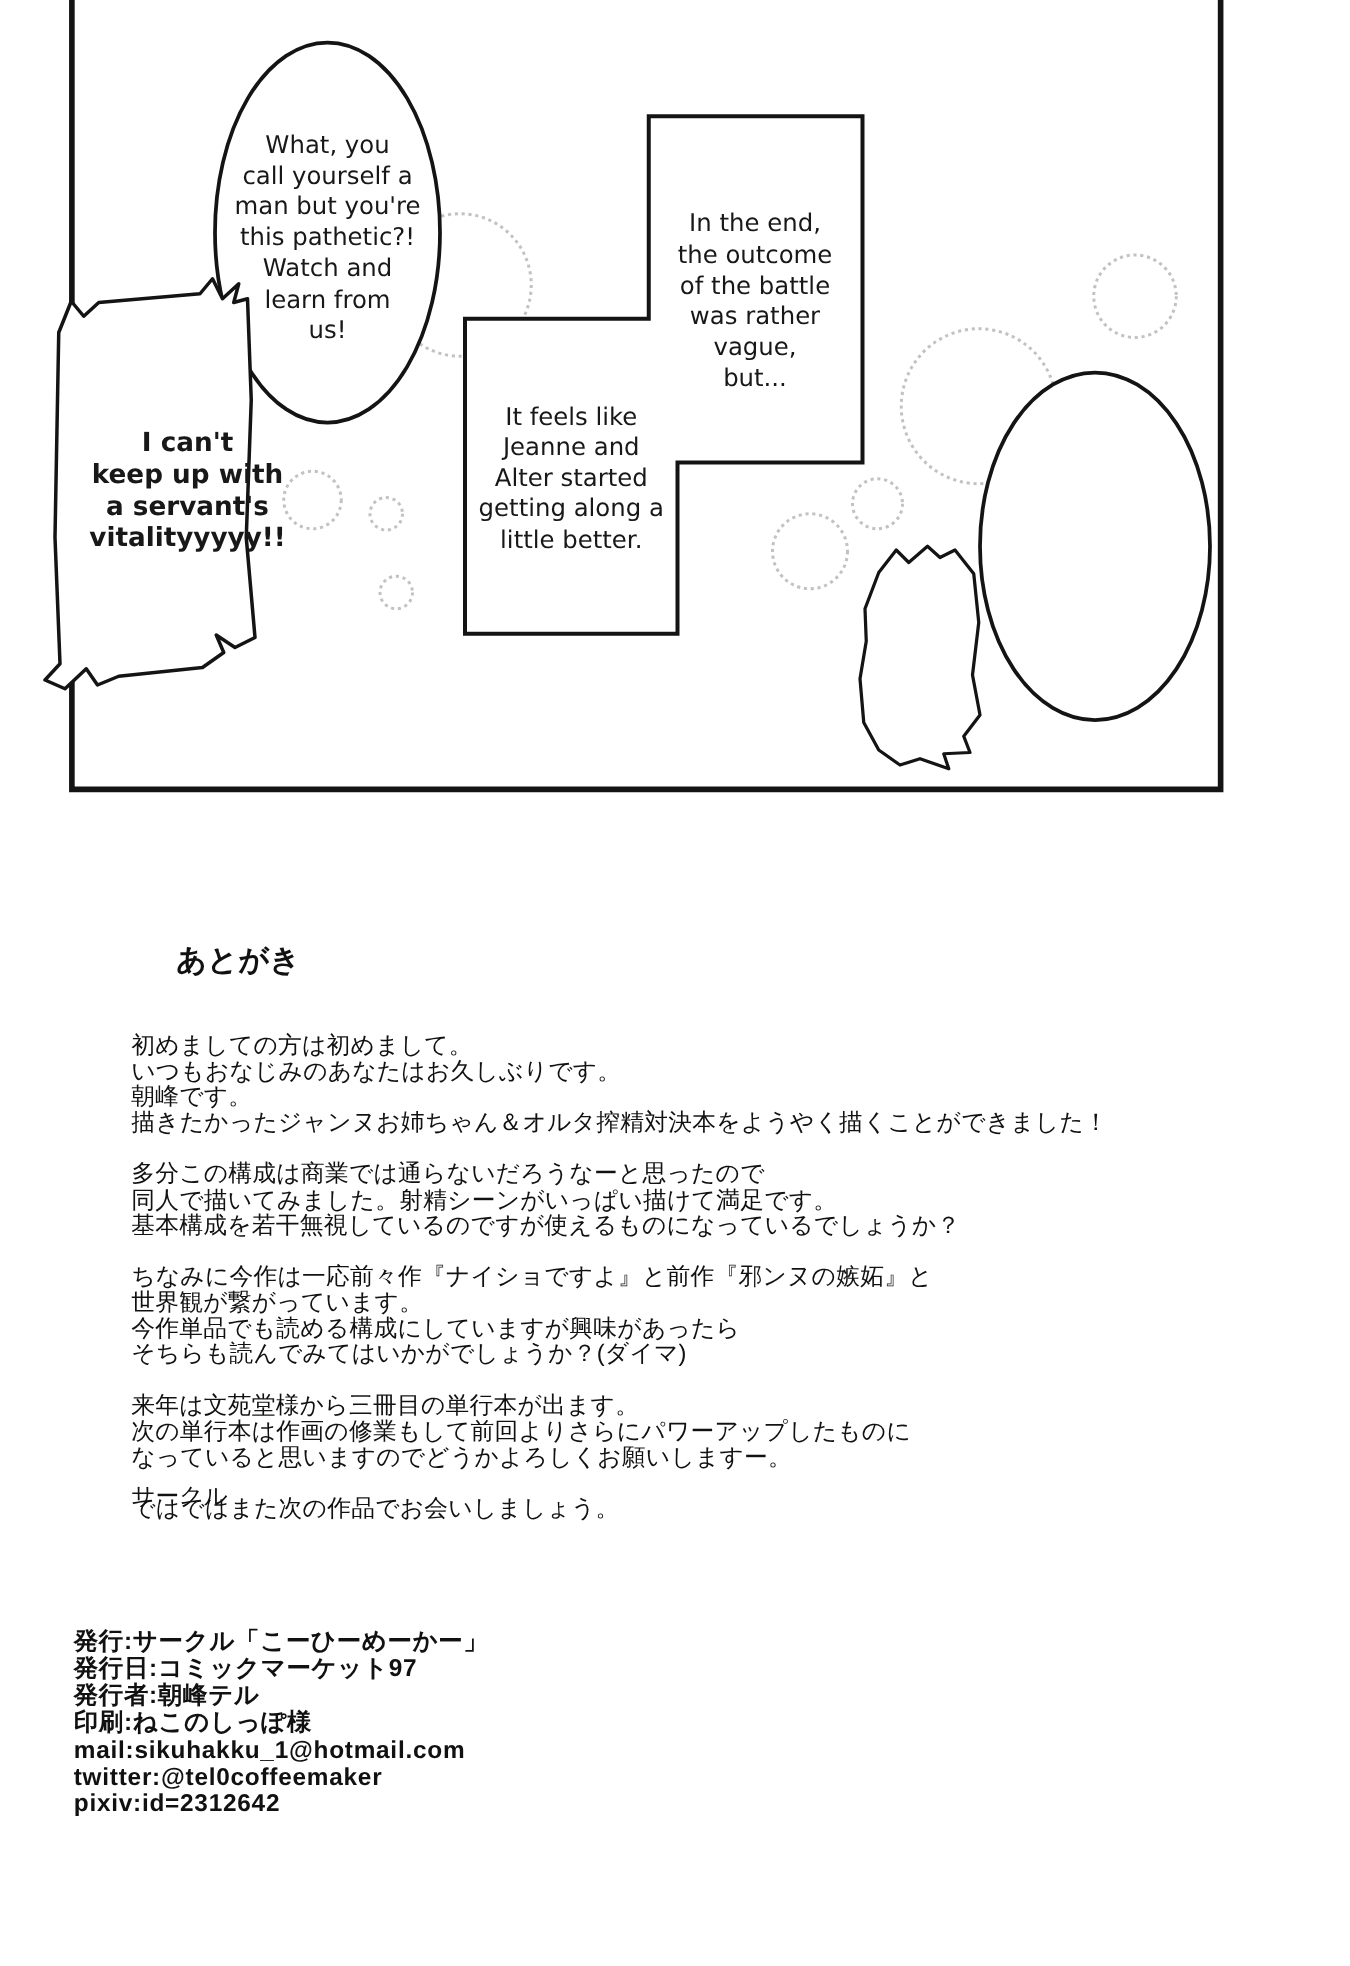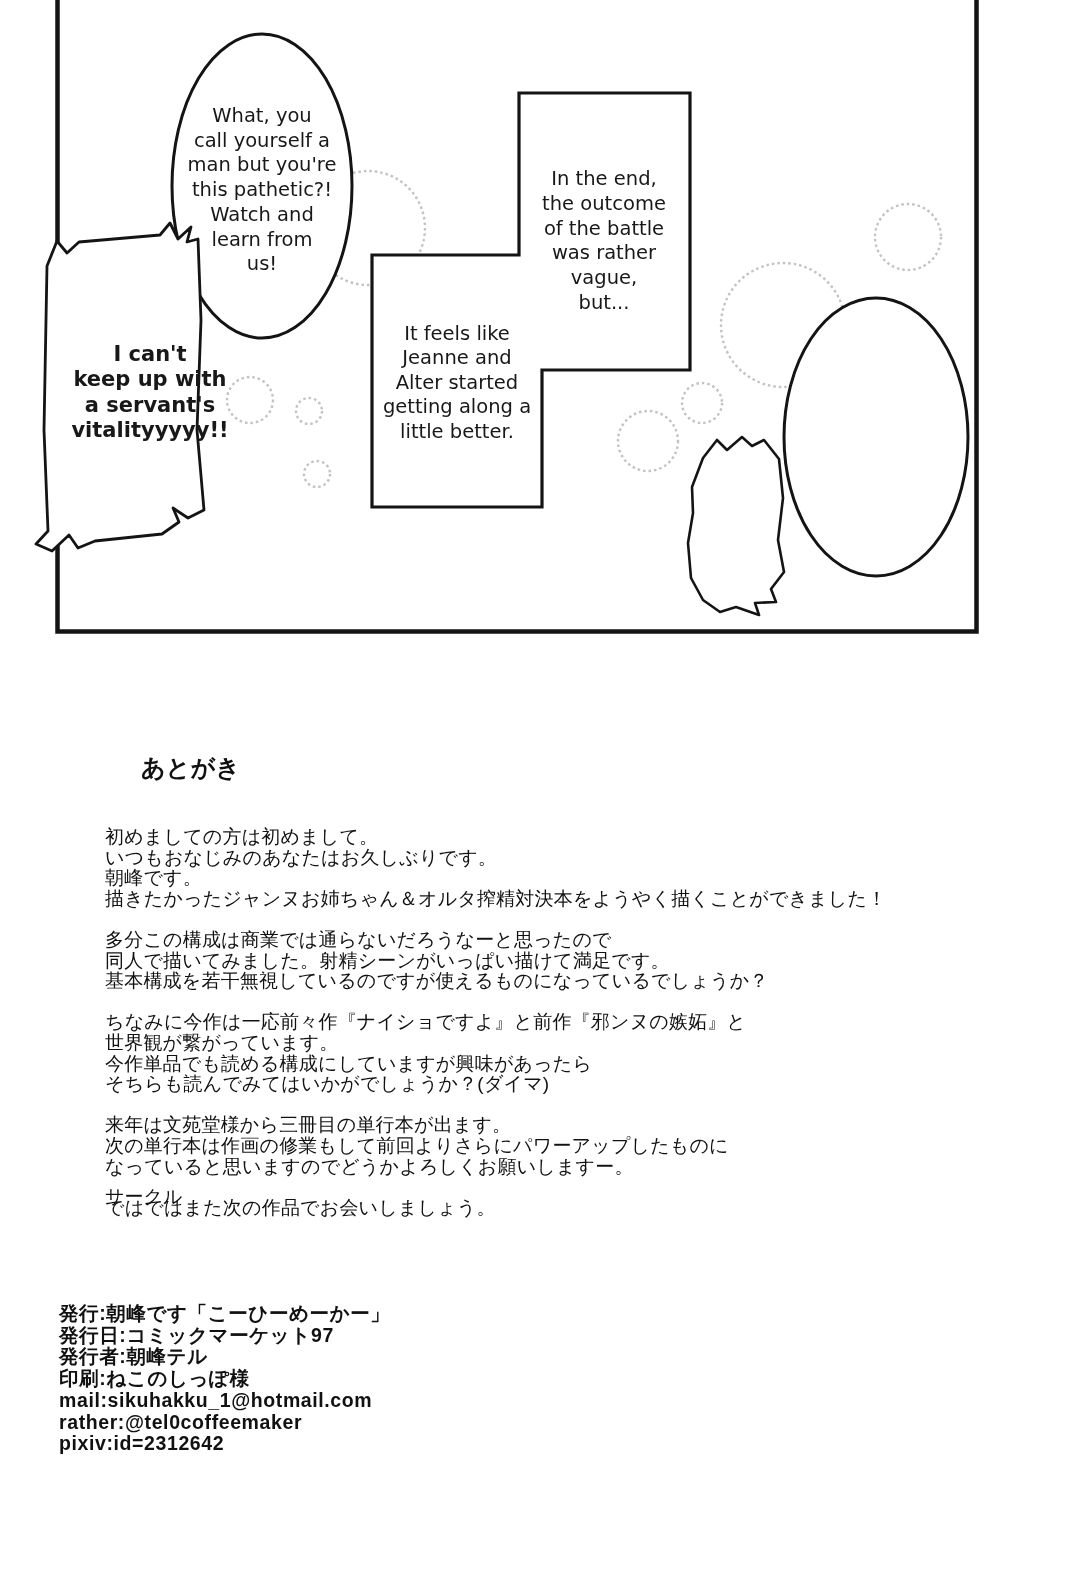--- a/index.html
+++ b/index.html
@@ -117,22 +117,22 @@
 そちらも読んでみてはいかがでしょうか？(ダイマ)
 
 来年は文苑堂様から三冊目の単行本が出ます。
 次の単行本は作画の修業もして前回よりさらにパワーアップしたものに
 なっていると思いますのでどうかよろしくお願いしますー。
 
 ではではまた次の作品でお会いしましょう。</div>
   <div class="jp signature">サークル</div>
 
   <div class="jp colophon">
-    <div>発行:朝峰です「こーひーめーかー」</div>
+    <div>発行:サークル「こーひーめーかー」</div>
     <div>発行日:コミックマーケット97</div>
     <div>発行者:朝峰テル</div>
     <div>印刷:ねこのしっぽ様</div>
     <div>mail:sikuhakku_1@hotmail.com</div>
-    <div>rather:@tel0coffeemaker</div>
+    <div>twitter:@tel0coffeemaker</div>
     <div>pixiv:id=2312642</div>
   </div>
 
 </div>
 
 </body></html>

